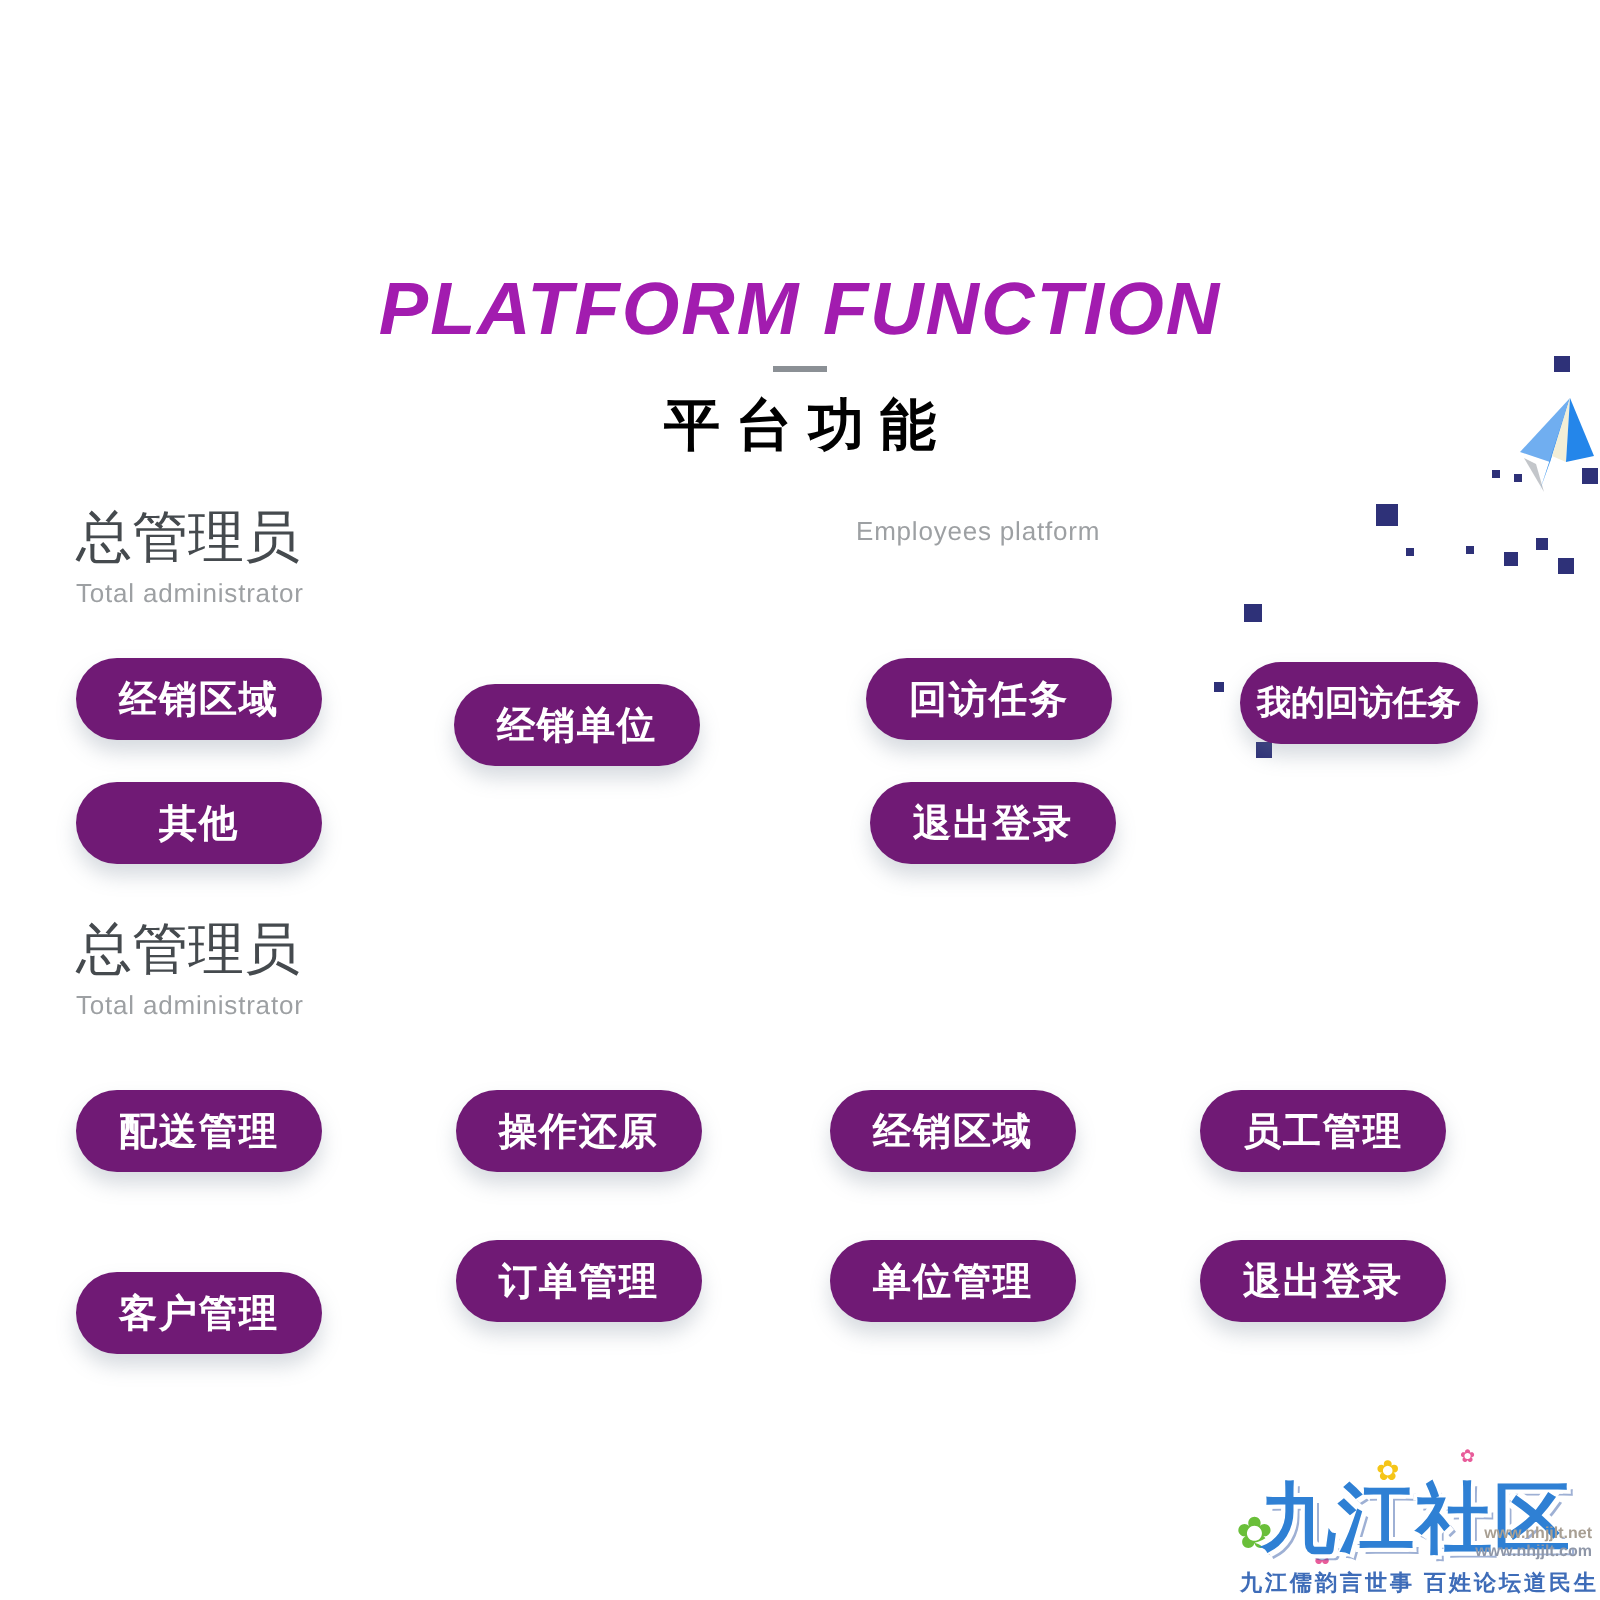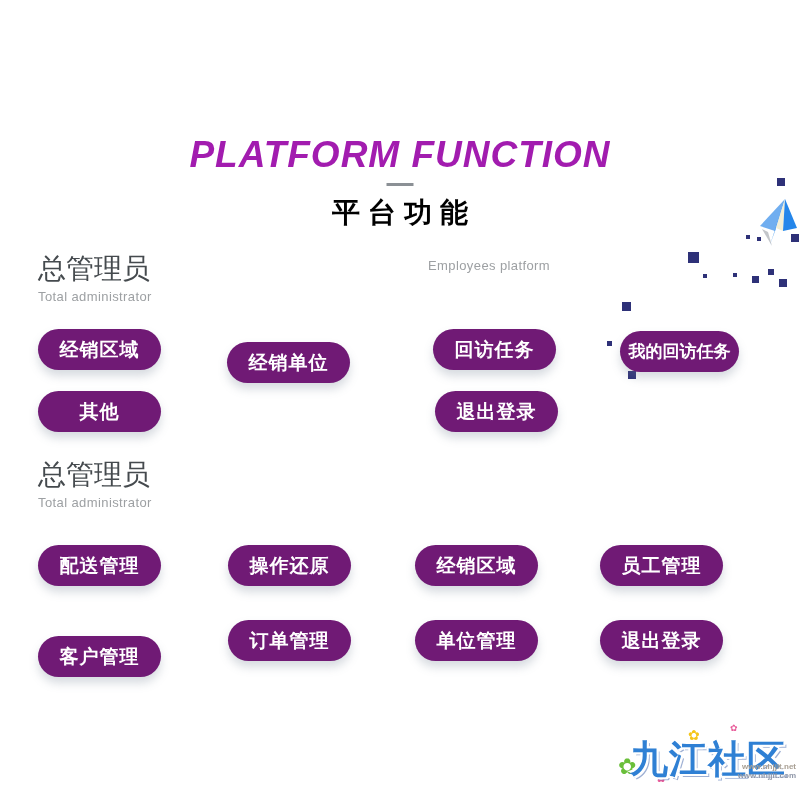--- a/index.html
+++ b/index.html
@@ -124,15 +124,16 @@
   <div class="watermark">
     <span class="wm-flower green">✿</span>
     <span class="wm-flower pink">✿</span>
     <span class="wm-flower yellow">✿</span>
     <span class="wm-flower pink2">✿</span>
     <div class="wm-logo">九江社区</div>
     <div class="wm-urls">
       <div class="wm-url1">www.nhjjlt.net</div>
       <div class="wm-url2">www.nhjjlt.com</div>
     </div>
+    <div class="wm-slogan">九江儒韵言世事  百姓论坛道民生</div>
   </div>
 
 </div>
 
 </body></html>

